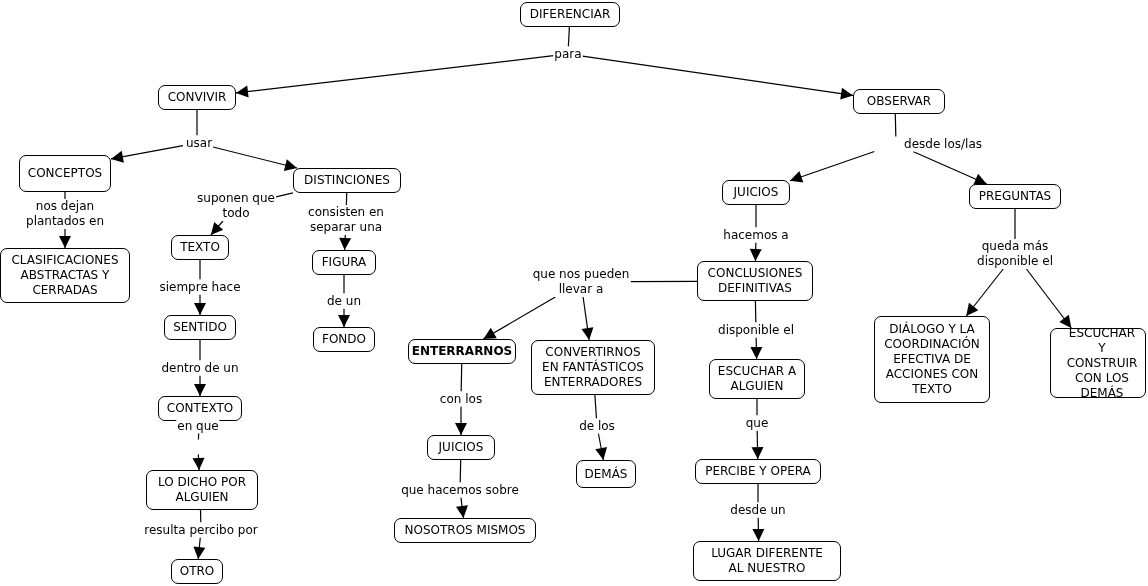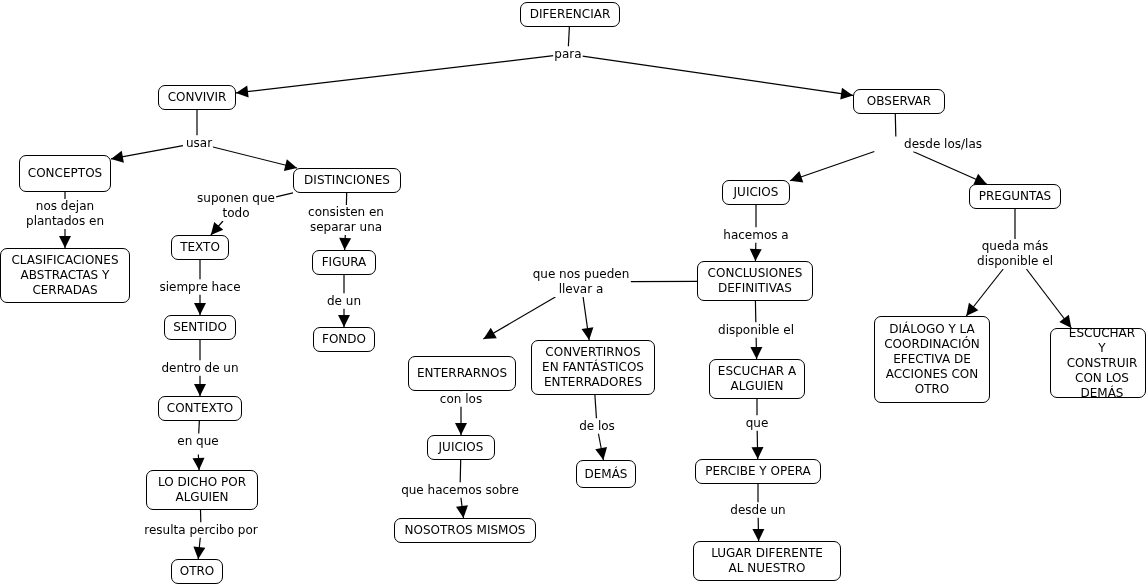--- a/index.html
+++ b/index.html
@@ -104,54 +104,54 @@
   <div class="node" style="left:313px;top:327px;width:62px;height:25px;">FONDO</div>
   <div class="node" style="left:164px;top:315px;width:72px;height:25px;">SENTIDO</div>
   <div class="node" style="left:158px;top:396px;width:84px;height:25px;">CONTEXTO</div>
   <div class="node" style="left:146px;top:470px;width:112px;height:40px;">LO DICHO POR
 ALGUIEN</div>
   <div class="node" style="left:171px;top:559px;width:52px;height:25px;">OTRO</div>
   <div class="node" style="left:722px;top:180px;width:68px;height:25px;">JUICIOS</div>
   <div class="node" style="left:969px;top:184px;width:92px;height:25px;">PREGUNTAS</div>
   <div class="node" style="left:697px;top:261px;width:116px;height:40px;">CONCLUSIONES
 DEFINITIVAS</div>
-  <div class="node" style="left:408px;top:356px;width:108px;height:35px;">ENTERRARNOS</div>
+  <div class="node" style="left:408px;top:339px;width:108px;height:25px;font-weight:bold;">ENTERRARNOS</div>
   <div class="node" style="left:531px;top:340px;width:124px;height:55px;">CONVERTIRNOS
 EN FANTÁSTICOS
 ENTERRADORES</div>
   <div class="node" style="left:427px;top:435px;width:68px;height:25px;">JUICIOS</div>
   <div class="node" style="left:394px;top:518px;width:142px;height:25px;">NOSOTROS MISMOS</div>
   <div class="node" style="left:576px;top:460px;width:60px;height:28px;">DEMÁS</div>
   <div class="node" style="left:709px;top:359px;width:96px;height:40px;">ESCUCHAR A
 ALGUIEN</div>
   <div class="node" style="left:695px;top:459px;width:126px;height:25px;">PERCIBE Y OPERA</div>
   <div class="node" style="left:693px;top:541px;width:148px;height:40px;">LUGAR DIFERENTE
 AL NUESTRO</div>
   <div class="node" style="left:874px;top:316px;width:116px;height:87px;">DIÁLOGO Y LA
 COORDINACIÓN
 EFECTIVA DE
 ACCIONES CON
-OTRO</div>
+TEXTO</div>
   <div class="node" style="left:1050px;top:328px;width:96px;height:70px;padding-left:14px;">ESCUCHAR Y
 CONSTRUIR
 CON LOS
 DEMÁS</div>
 
   <div class="link" style="left:568px;top:54px;">para</div>
   <div class="link" style="left:199px;top:143px;">usar</div>
   <div class="link" style="left:65px;top:214px;">nos dejan
 plantados en</div>
   <div class="link" style="left:236px;top:206px;">suponen que
 todo</div>
   <div class="link" style="left:346px;top:220px;">consisten en
 separar una</div>
   <div class="link" style="left:344px;top:301px;">de un</div>
   <div class="link" style="left:200px;top:287px;">siempre hace</div>
   <div class="link" style="left:200px;top:368px;">dentro de un</div>
-  <div class="link" style="left:198px;top:441px;text-align:right;">en que</div>
+  <div class="link" style="left:198px;top:426px;text-align:right;">en que</div>
   <div class="link" style="left:201px;top:530px;">resulta percibo por</div>
   <div class="link" style="left:943px;top:144px;">desde los/las</div>
   <div class="link" style="left:756px;top:235px;">hacemos a</div>
   <div class="link" style="left:581px;top:282px;">que nos pueden
 llevar a</div>
   <div class="link" style="left:461px;top:399px;">con los</div>
   <div class="link" style="left:460px;top:490px;">que hacemos sobre</div>
   <div class="link" style="left:597px;top:426px;">de los</div>
   <div class="link" style="left:756px;top:330px;">disponible el</div>
   <div class="link" style="left:757px;top:423px;">que</div>

